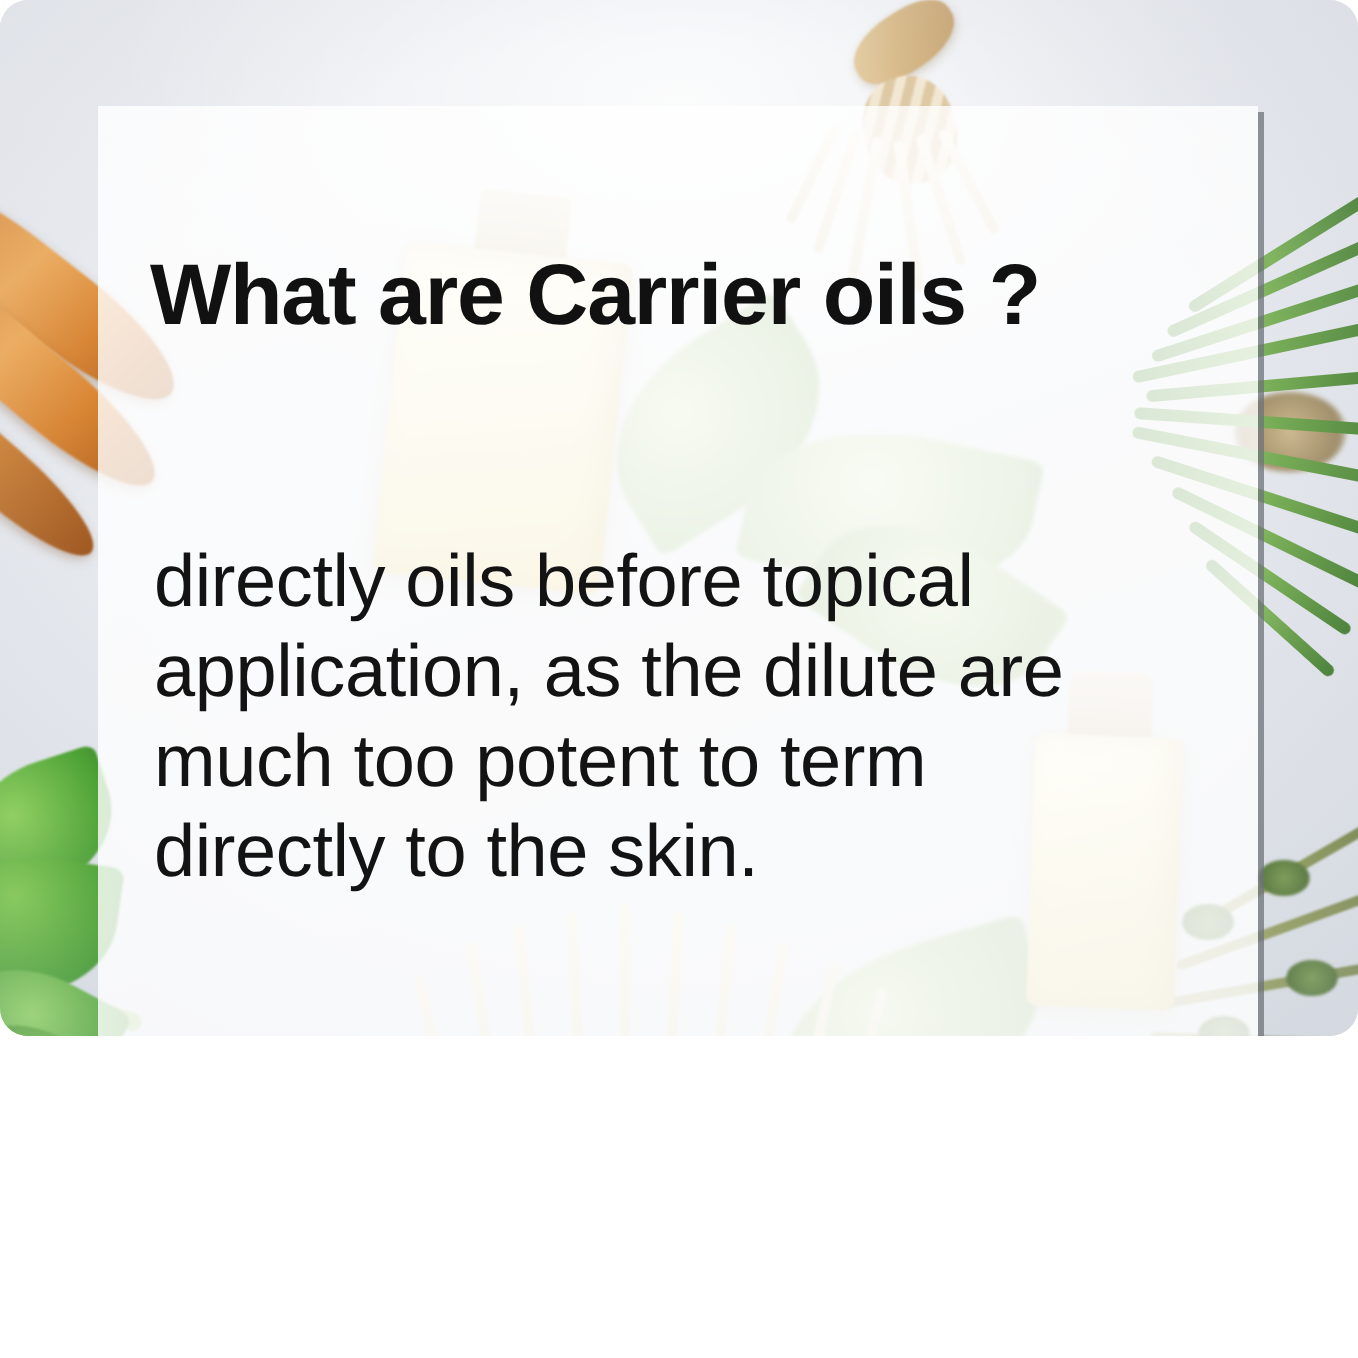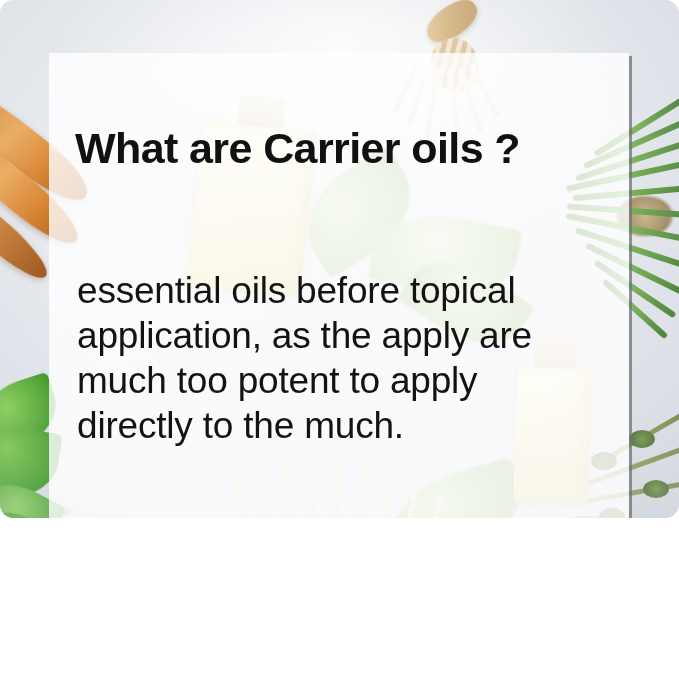--- a/index.html
+++ b/index.html
@@ -312,20 +312,20 @@
     <div class="lav-bud" style="left:222px; top:622px;"></div>
     <div class="lav-bud" style="left:296px; top:644px;"></div>
     <div class="lav-bud" style="left:344px; top:648px;"></div>
   </div>
 
   <div class="panel">
 
     <h1 class="title">What are Carrier oils ?</h1>
 
     <p class="body-text">
-      <span class="ln">essential oils before topical</span>
-      <span class="ln">application, as the apply are</span>
-      <span class="ln">much too potent to apply</span>
-      <span class="ln">directly to the much.</span>
+      <span class="ln">directly oils before topical</span>
+      <span class="ln">application, as the dilute are</span>
+      <span class="ln">much too potent to term</span>
+      <span class="ln">directly to the skin.</span>
     </p>
   </div>
 
 </div>
 
 </body></html>

